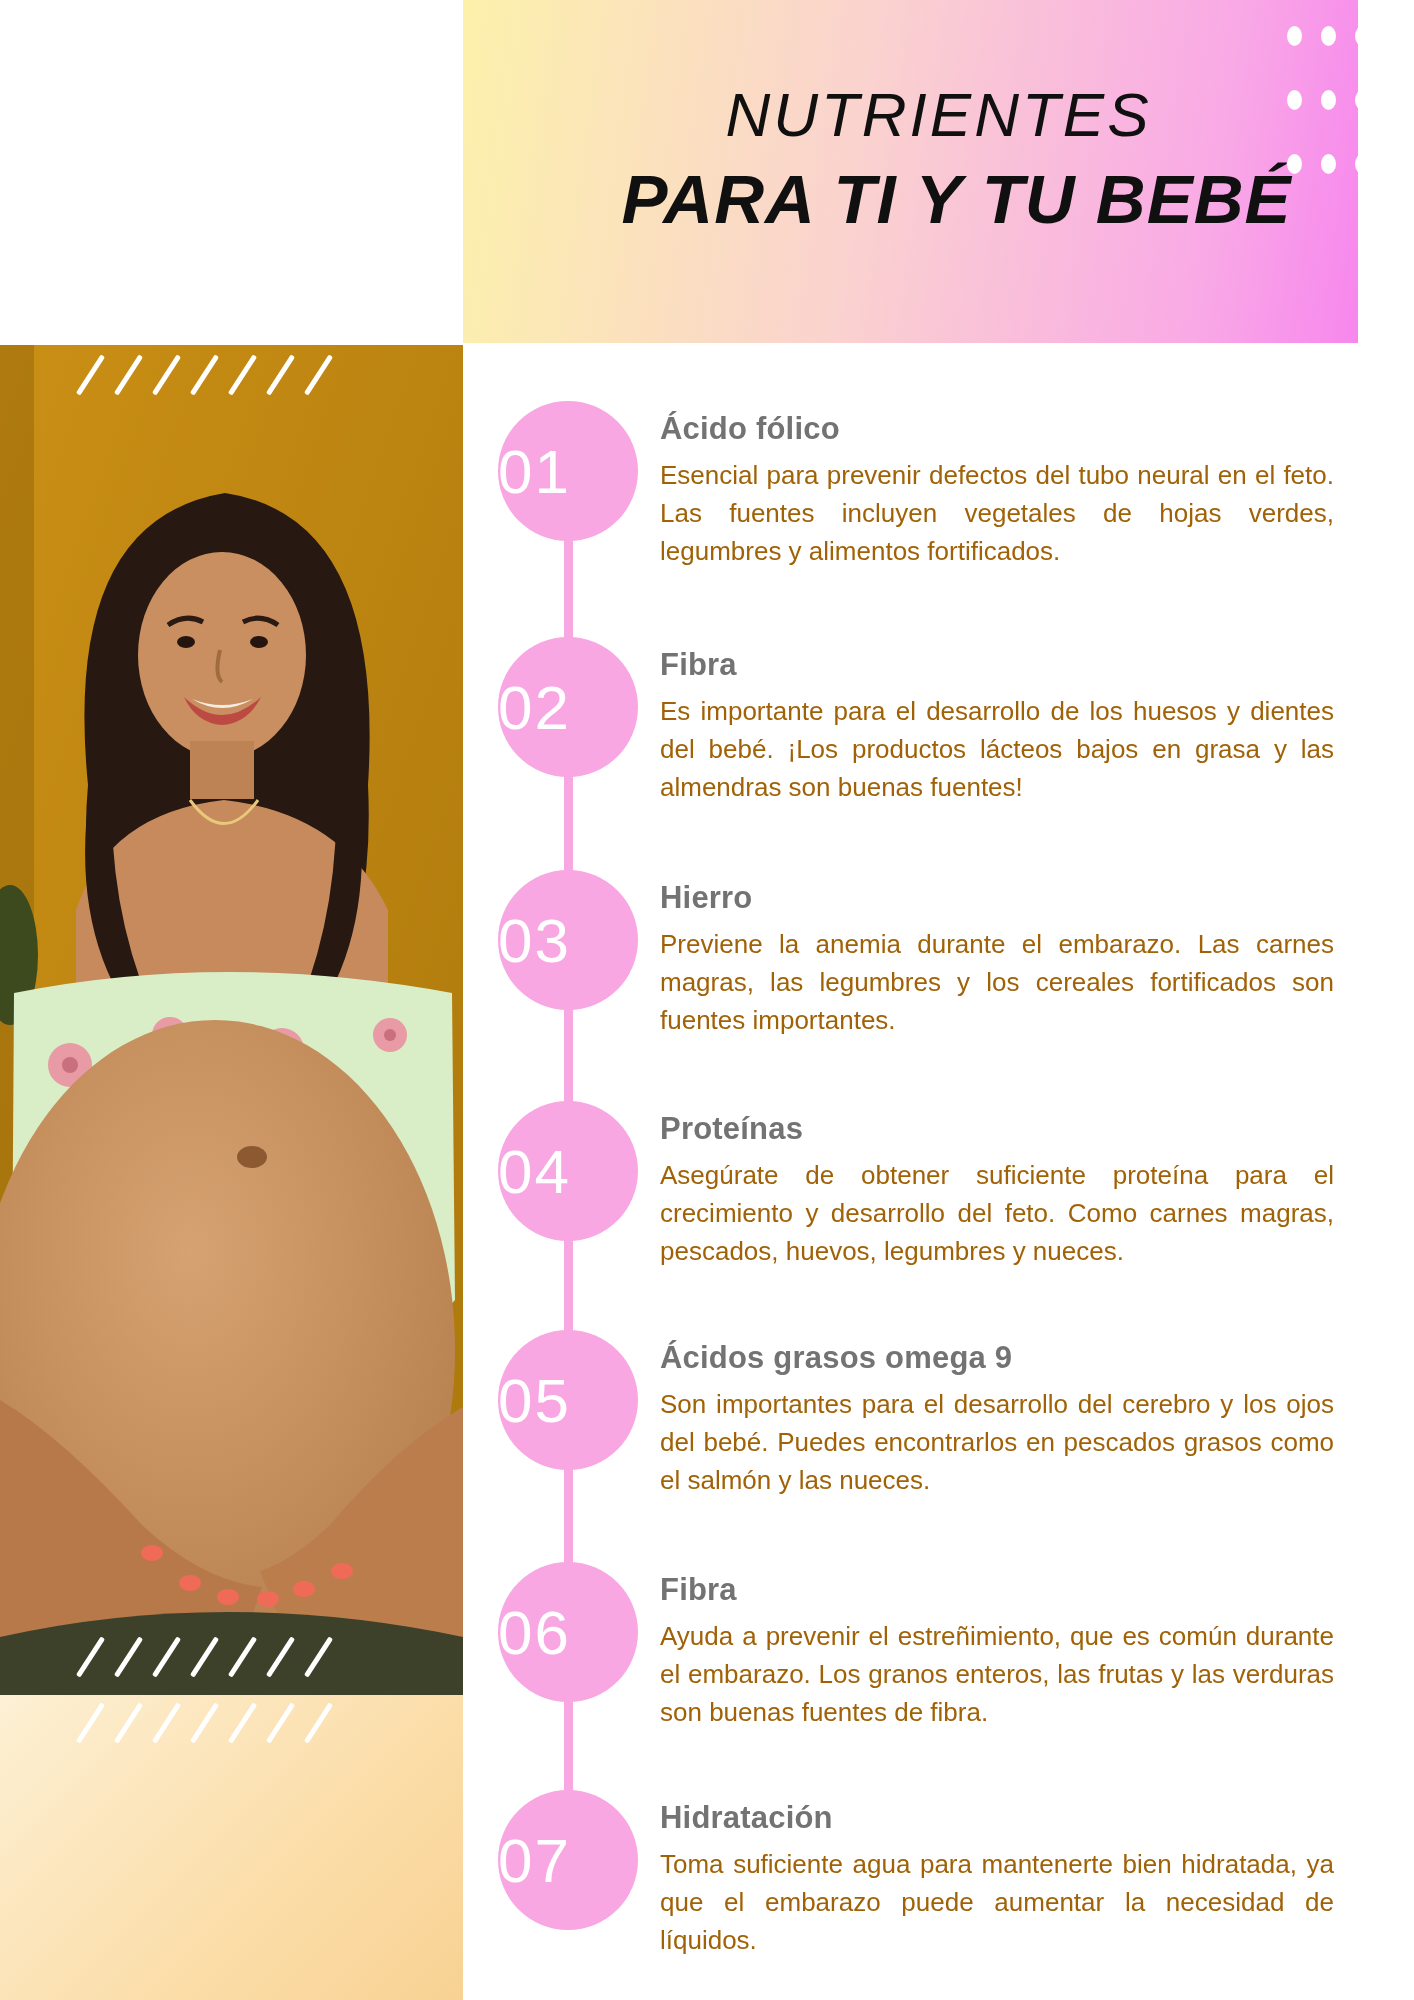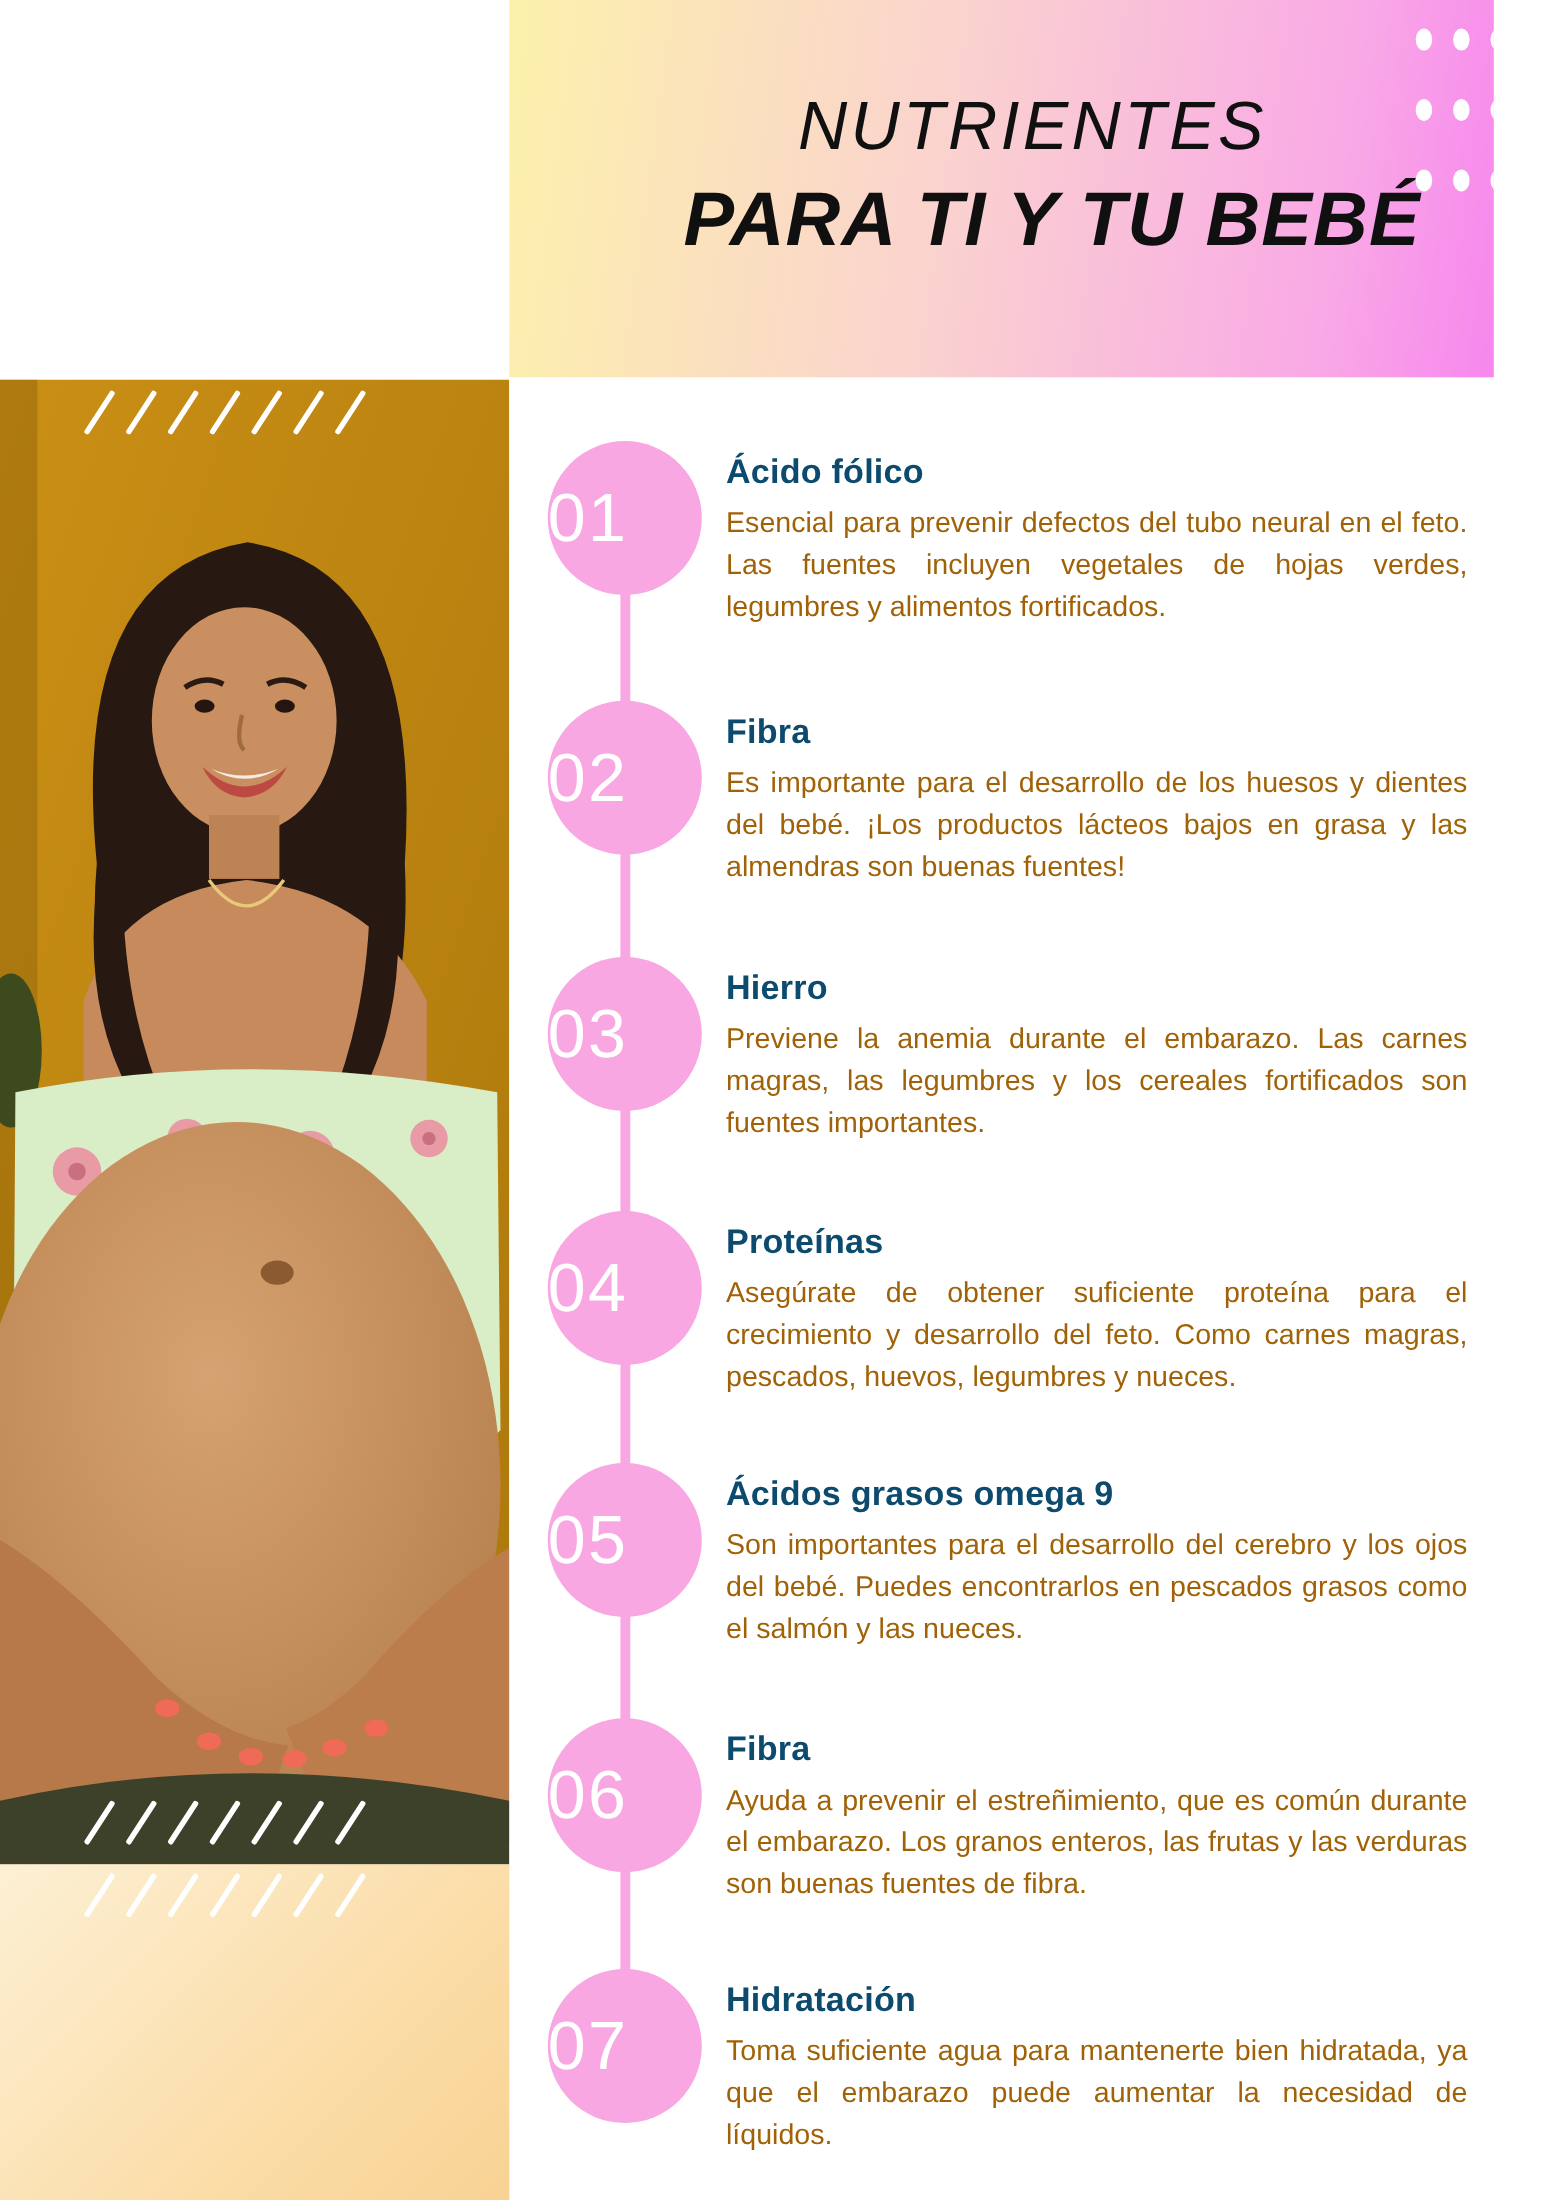--- a/index.html
+++ b/index.html
@@ -41,21 +41,21 @@
 
   
   .connector{position:absolute;left:564px;top:470px;width:9px;height:1392px;background:#F8A7E3;z-index:1;}
   .item{position:absolute;left:498px;width:836px;display:flex;z-index:2;}
   .badge{
     width:140px;height:140px;border-radius:50%;background:#F8A7E3;flex:none;
     display:flex;align-items:center;justify-content:flex-start;
     color:#ffffff;font-weight:400;font-size:62px;letter-spacing:2px;
   }
   .item-text{margin-left:22px;padding-top:10px;width:674px;}
-  .item-text h2{margin:0 0 10px 0;font-size:31px;font-weight:700;color:#0c4a6e;letter-spacing:0.2px;}
+  .item-text h2{margin:0 0 10px 0;font-size:31px;font-weight:700;color:#737373;letter-spacing:0.2px;}
   .item-text p{margin:0;font-size:26px;line-height:1.46;color:#a16207;text-align:justify;}
 
   .item.i1{top:401px}.item.i2{top:637px}.item.i3{top:870px}
   .item.i4{top:1101px}.item.i5{top:1330px}.item.i6{top:1562px}.item.i7{top:1790px}
 </style>
 </head>
 <body>
 
 <div class="page">
 

